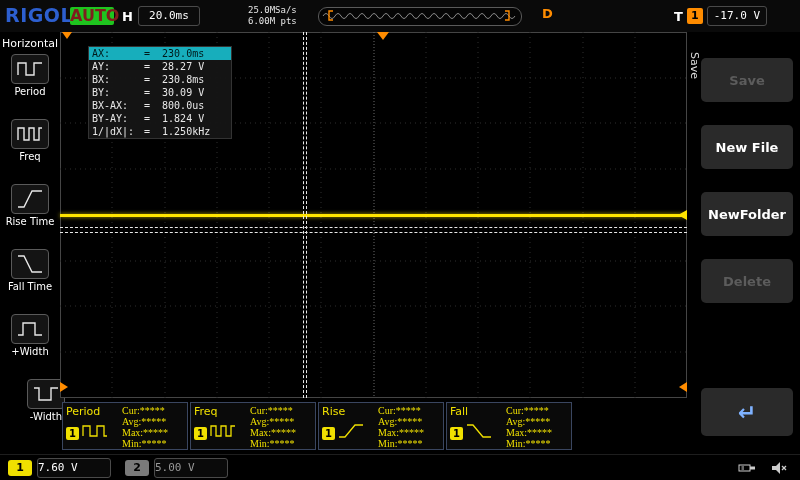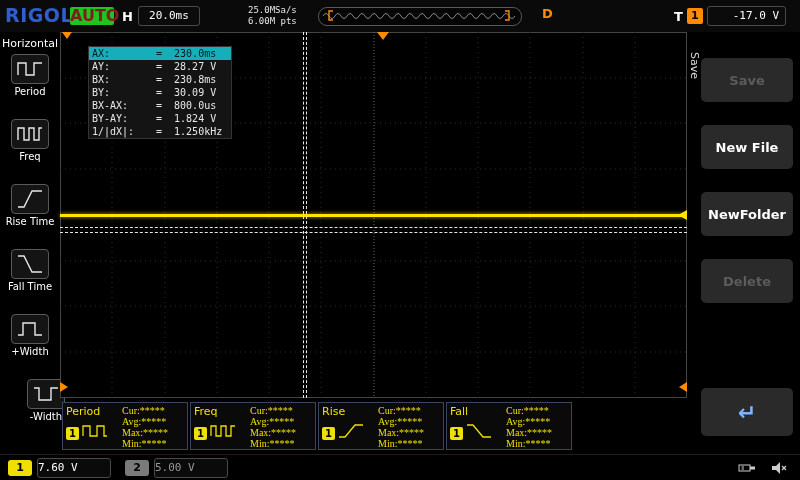--- a/index.html
+++ b/index.html
@@ -19,21 +19,21 @@
   .srate{position:absolute;left:248px;top:5px;font-size:9px;line-height:11px;color:#e6e6e6;
          font-family:"DejaVu Sans Mono",monospace;}
   .preview{position:absolute;left:318px;top:7px;width:202px;height:17px;border:1px solid #5a5a5a;
            border-radius:9px;background:#050505;}
   .d-group{position:absolute;left:542px;top:6px;display:flex;align-items:center;gap:5px;}
   .dlabel{color:#ff8c00;font-weight:bold;font-size:13px;}
   .delay-val{width:102px;}
   .t-group{position:absolute;left:674px;top:6px;display:flex;align-items:center;gap:4px;}
   .trig-badge{width:16px;height:16px;background:#ff8c00;color:#000;font-weight:bold;font-size:11px;
               text-align:center;line-height:16px;border-radius:2px;}
-  .trig-val{width:58px;padding-left:19px;}
+  .trig-val{width:58px;}
 
   
   .leftmenu{position:absolute;left:0;top:32px;width:60px;height:420px;background:#000;}
   .lm-title{text-align:center;color:#fff;font-size:11px;margin-top:5px;}
   .menu-item{position:absolute;width:60px;text-align:center;}
   .menu-icon{width:36px;height:28px;margin:0 auto;border:1px solid #5a5a5a;border-radius:4px;background:#141414;
              display:flex;align-items:center;justify-content:center;}
   .menu-icon svg{stroke:#e8e8e8;fill:none;stroke-width:1.4;}
   .menu-label{margin-top:2px;color:#fff;font-size:10px;}
 
@@ -46,21 +46,21 @@
   .vcursor{position:absolute;top:0;bottom:0;width:0;border-left:1px dashed #e8e8e8;}
   .tri{position:absolute;width:0;height:0;}
   .trig-pos{left:317px;top:0;border-left:6px solid transparent;border-right:6px solid transparent;border-top:8px solid #ff8c00;}
   .tl-mark{left:2px;top:0;border-left:5px solid transparent;border-right:5px solid transparent;border-top:7px solid #ff8c00;}
   .trace-mark{right:0;top:178px;border-top:5px solid transparent;border-bottom:5px solid transparent;border-right:9px solid #ffe400;}
   .bl-mark{left:0;top:350px;border-top:5px solid transparent;border-bottom:5px solid transparent;border-left:8px solid #ff8c00;}
   .br-mark{right:0;top:350px;border-top:5px solid transparent;border-bottom:5px solid transparent;border-right:8px solid #ff8c00;}
 
   .cursor-box{position:absolute;left:28px;top:14px;width:142px;background:rgba(22,22,22,.92);
               border:1px solid #333;font-family:"DejaVu Sans Mono",monospace;font-size:10px;}
-  .crow{display:flex;height:13px;line-height:13px;padding:0 3px;color:#e8e8e8;gap:12px;}
+  .crow{display:flex;height:13px;line-height:13px;padding:0 3px;color:#e8e8e8;}
   .crow.hl{background:#17aebc;color:#001a1a;}
   .cl{width:52px;}
   .cv{flex:1;}
 
   
   .rightbar{position:absolute;left:687px;top:32px;width:113px;height:420px;background:#000;}
   .save-tab{position:absolute;left:1px;top:20px;writing-mode:vertical-rl;color:#ddd;font-size:11px;}
   .sbtn{position:absolute;left:14px;width:92px;height:44px;background:#2a2a2a;border-radius:5px;color:#fff;
         font-size:13px;font-weight:bold;display:flex;align-items:center;justify-content:center;}
   .sbtn.disabled{color:#5c5c5c;}

